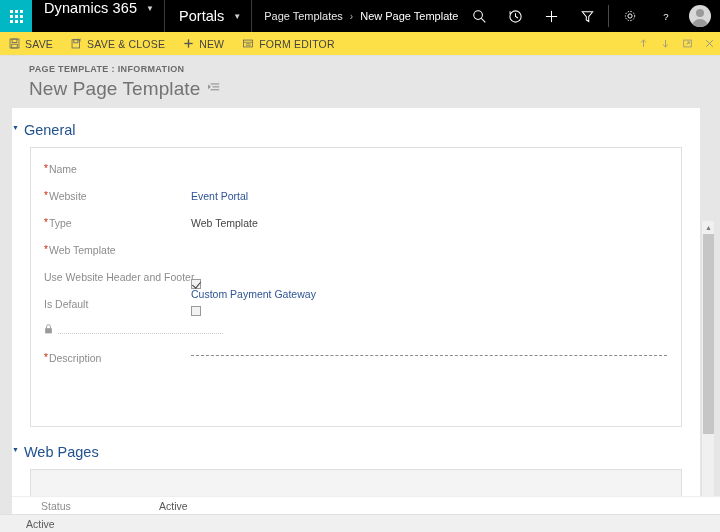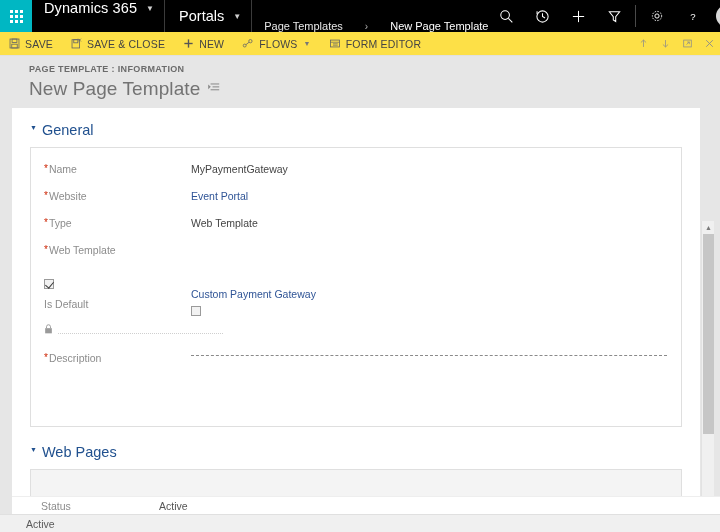--- a/index.html
+++ b/index.html
@@ -50,25 +50,25 @@
     padding: 0 10px 0 14px;
     color: #ffffff;
     font-size: 14.5px;
     border-right: 1px solid #3b3b3b;
     cursor: pointer;
     white-space: nowrap;
   }
   .area-name .chev { margin-left: 9px; font-size: 8px; color: #d0d0d0; }
 
   .crumbs {
-    display: flex; align-items: flex-end;
+    display: flex; align-items: center;
     padding-left: 12px;
     color: #e8e8e8;
     font-size: 11px;
-    gap: 22px;
+    gap: 7px;
     white-space: nowrap;
   }
   .crumbs .sep { color: #b0b0b0; font-size: 10px; }
   .crumb-link { cursor: pointer; }
   .crumb-cur { color: #ffffff; }
 
   .topbar-spacer { flex: 1 1 auto; }
   .top-icons { display: flex; align-items: center; }
   .top-icons .ic {
     width: 36px; height: 32px;
@@ -187,21 +187,20 @@
     position: absolute; left: 1px; top: 13px;
     width: 11px; height: 200px;
     background: #c6c6c6;
   }
 
   
   .section-head {
     display: flex; align-items: center;
     color: #21518f;
     font-size: 14.5px;
-    padding-left: 18px;
     cursor: pointer;
     white-space: nowrap;
   }
   .section-head .tri {
     color: #21518f; font-size: 7px; margin-right: 5px;
     position: relative; top: -3px;
   }
 
   .fieldbox {
     border: 1px solid #dfdfdf;
@@ -462,31 +461,20 @@
   <div class="cmd">
     <span class="glyph">
       <svg width="11" height="11" viewBox="0 0 16 16">
           <line x1="8" y1="2" x2="8" y2="14" stroke="#555" stroke-width="2"></line>
           <line x1="2" y1="8" x2="14" y2="8" stroke="#555" stroke-width="2"></line>
         </svg>
     </span>
     <span>NEW</span>
   </div>
 
-  <div class="cmd">
-    <span class="glyph">
-      <svg width="12" height="11" viewBox="0 0 16 16">
-          <circle cx="3.2" cy="11" r="2.1" fill="none" stroke="#666" stroke-width="1.2"></circle>
-          <circle cx="11.5" cy="4.6" r="2.4" fill="none" stroke="#666" stroke-width="1.2"></circle>
-          <line x1="5" y1="9.7" x2="9.6" y2="6.1" stroke="#666" stroke-width="1.2"></line>
-        </svg>
-    </span>
-    <span>FLOWS</span>
-    <span class="caret">▼</span>
-  </div>
 
   <div class="cmd">
     <span class="glyph">
       <svg width="12" height="11" viewBox="0 0 16 16">
           <rect x="1.5" y="3" width="13" height="10" fill="none" stroke="#666" stroke-width="1.2"></rect>
           <line x1="1.5" y1="6.2" x2="14.5" y2="6.2" stroke="#666" stroke-width="1"></line>
           <line x1="5" y1="8.4" x2="12" y2="8.4" stroke="#666" stroke-width="1"></line>
           <line x1="5" y1="10.5" x2="12" y2="10.5" stroke="#666" stroke-width="1"></line>
         </svg>
     </span>
@@ -549,21 +537,20 @@
       </div>
     </div>
 
     <div class="fieldbox">
 
       <div class="field-row" style="margin-top:7px;">
         <div class="field-label">
           <span class="req">*</span>
           <span>Name</span>
         </div>
-        <div class="field-val">MyPaymentGateway</div>
       </div>
 
       <div class="field-row">
         <div class="field-label">
           <span class="req">*</span>
           <span>Website</span>
         </div>
         <div class="field-val link">Event Portal</div>
       </div>
 
@@ -577,20 +564,23 @@
 
       <div class="field-row">
         <div class="field-label">
           <span class="req">*</span>
           <span>Web Template</span>
         </div>
         <div class="field-val link alt">Custom Payment Gateway</div>
       </div>
 
       <div class="field-row">
+        <div class="field-label">
+          <span>Use Website Header and Footer</span>
+        </div>
         <div class="field-val">
           <span class="cbx checked"></span>
         </div>
       </div>
 
       <div class="field-row">
         <div class="field-label">
           <span>Is Default</span>
         </div>
         <div class="field-val">

